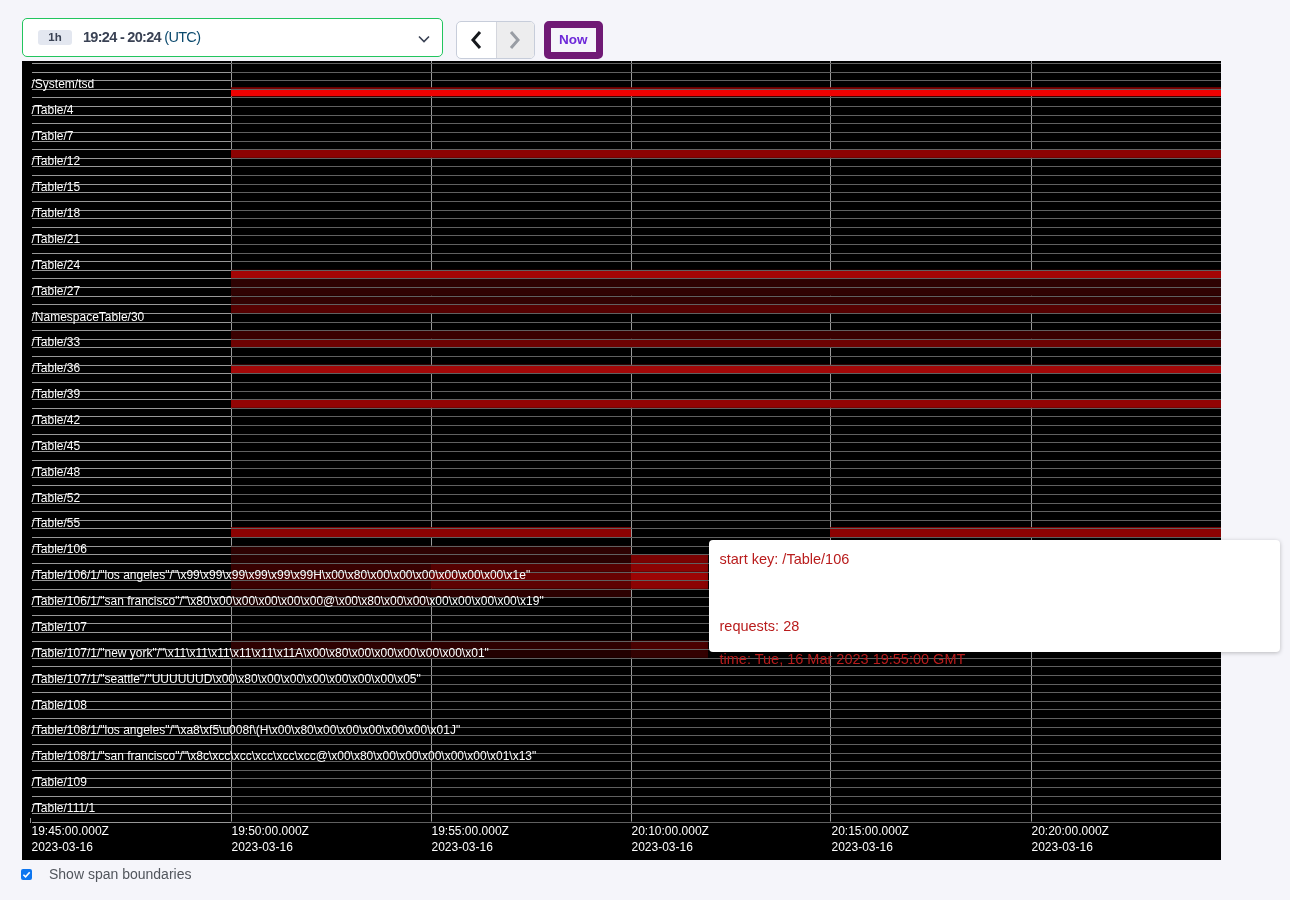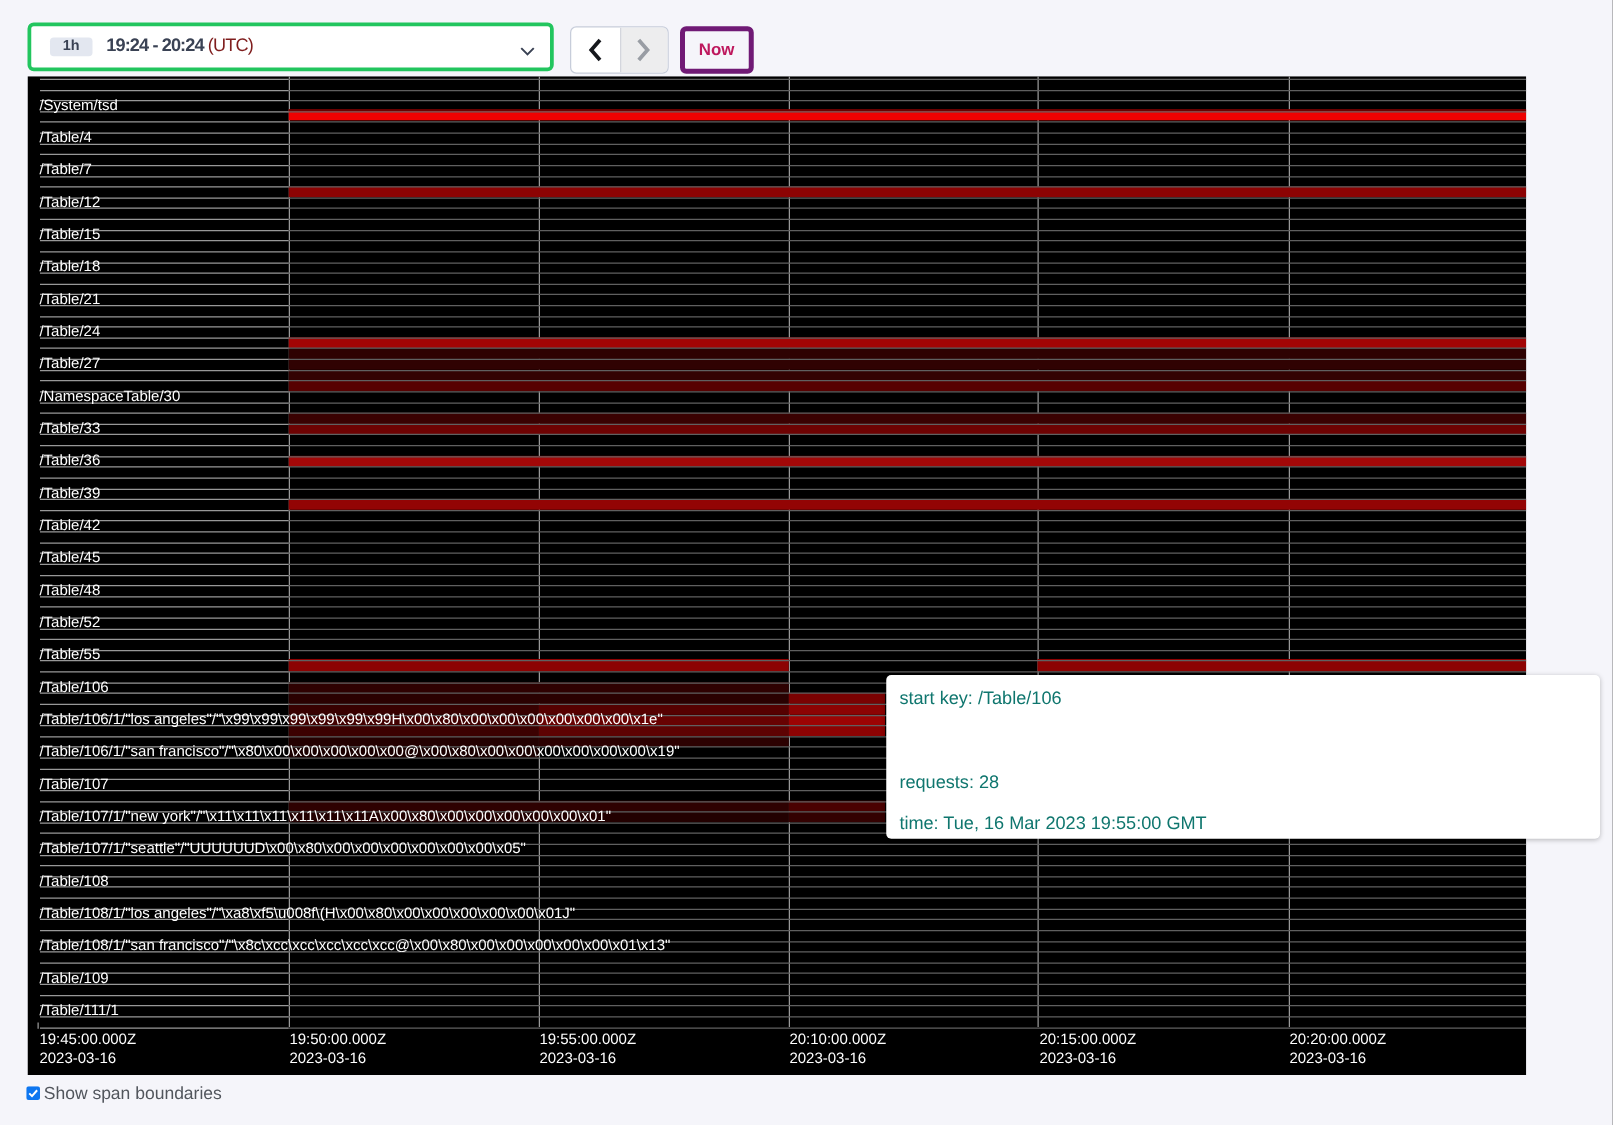--- a/index.html
+++ b/index.html
@@ -1,29 +1,29 @@
 <!DOCTYPE html>
 <html><head><meta charset="utf-8"><style>
 *{margin:0;padding:0;box-sizing:border-box;-webkit-font-smoothing:antialiased}
 html,body{width:1290px;height:900px;background:#f5f5fa;font-family:"Liberation Sans",sans-serif;overflow:hidden;position:relative}
 .abs{position:absolute}
 #plot text{fill:#fff;font-size:12px;font-family:"Liberation Sans",sans-serif}
-#sel{left:22px;top:18px;width:420.5px;height:38.5px;background:#fff;border:3px solid #22c55e;border-radius:5px;display:flex;align-items:center}
+#sel{left:22px;top:18px;width:420.5px;height:38.5px;background:#fff;border:1px solid #22c55e;border-radius:5px;display:flex;align-items:center}
 #badge{margin-left:15px;width:34px;height:15px;background:#e3e7f0;border-radius:3px;font-size:11.5px;font-weight:bold;color:#3a4254;display:flex;align-items:center;justify-content:center}
 #trange{margin-left:11px;font-size:14.5px;letter-spacing:-0.7px;font-weight:bold;color:#3a4254}
-#trange span{font-weight:normal;color:#7f1d1d}
+#trange span{font-weight:normal;color:#0c4a6e}
 #selchev{position:absolute;right:12px;top:16px}
 #nav{left:456px;top:21px;width:79px;height:37.5px;border:1px solid #c7cdda;border-radius:5px;background:#fff;display:flex;overflow:hidden}
 #nav .cell{width:39px;height:100%;display:flex;align-items:center;justify-content:center}
 #nav .cell+.cell{border-left:1px solid #d4d6dd;background:#ededee}
-#nowb{left:544px;top:21px;width:58.5px;height:37.5px;border:4px solid #701a75;border-radius:5px;display:flex;align-items:center;justify-content:center;font-size:13.5px;font-weight:bold;color:#be185d}
-#tip{left:708.5px;top:539.5px;width:571px;height:131px;background:#fff;border-radius:4px;box-shadow:0 1px 4px rgba(0,0,0,.25);font-size:14.5px;color:#0f766e}
+#nowb{left:544px;top:21px;width:58.5px;height:37.5px;border:7px solid #701a75;border-radius:5px;display:flex;align-items:center;justify-content:center;font-size:13.5px;font-weight:bold;color:#6d28d9}
+#tip{left:708.5px;top:539.5px;width:571px;height:112px;background:#fff;border-radius:4px;box-shadow:0 1px 4px rgba(0,0,0,.25);font-size:14.5px;color:#b91c1c}
 #tip div{position:absolute;left:11px}
 #cbrow{left:21px;top:866px;display:flex;align-items:center}
-#cblab{margin-left:3px;font-size:14px;color:#51555c}
+#cblab{margin-left:17px;font-size:14px;color:#51555c}
 </style></head><body>
 <div class="abs" id="sel">
   <div id="badge">1h</div>
   <div id="trange">19:24 - 20:24 <span>(UTC)</span></div>
   <svg id="selchev" width="12" height="8" viewBox="0 0 12 8">
       <polyline points="1,1.5 6,6.5 11,1.5" fill="none" stroke="#3a4254" stroke-width="1.6"></polyline>
     </svg>
 </div>
 <div class="abs" id="nav">
   <div class="cell">

